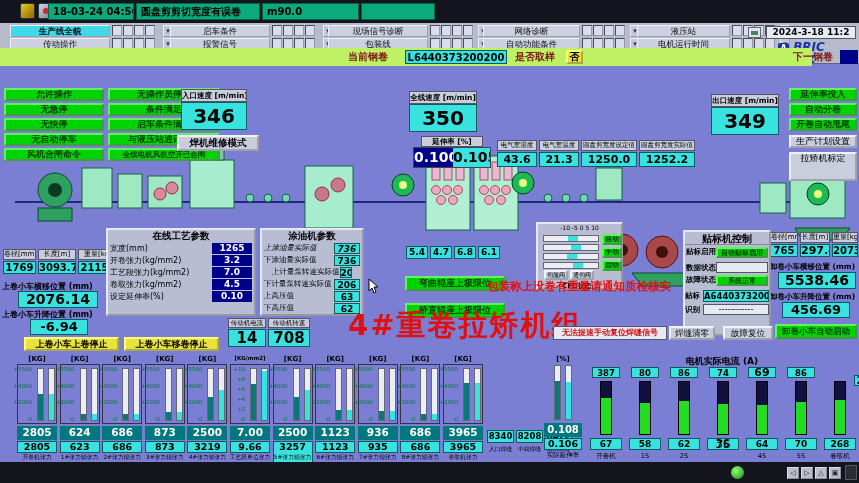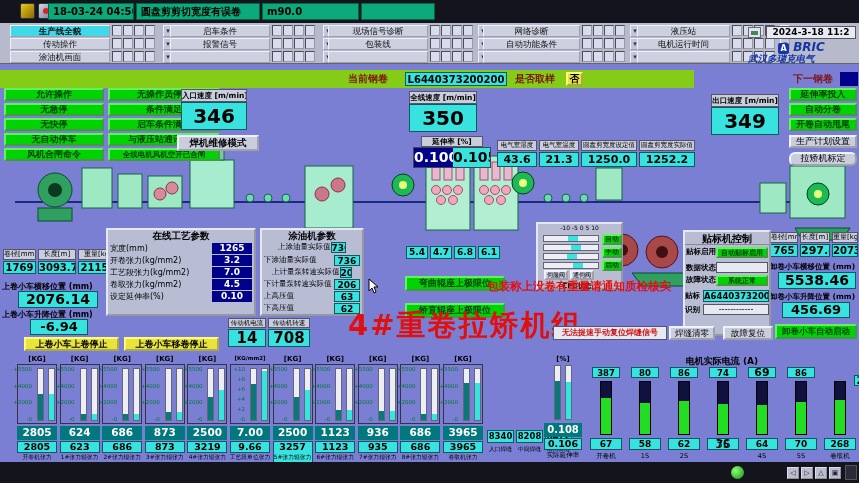--- a/index.html
+++ b/index.html
@@ -11,21 +11,21 @@
   #header { position:absolute; left:0; top:0; width:859px; height:23px; background:#14141f; z-index:6; }
   .hgreen { position:absolute; top:3px; height:17px; background:#0caa7a; border:1px solid #064; color:#000; font-size:10px; font-weight:bold; line-height:15px; padding:0 4px; overflow:hidden; white-space:nowrap; }
   .hicon { position:absolute; top:3px; width:15px; height:16px; border:1px solid #333; border-radius:2px; }
   
   #menu { position:absolute; left:0; top:23px; width:859px; height:41px; background:#b7bacb; border-bottom:1px solid #666; z-index:6; }
   .mbtn { position:absolute; height:12px; background:#ccd0df; border:1px outset #eef; font-size:8.5px; line-height:10px; text-align:center; color:#111; overflow:hidden; white-space:nowrap; }
   .mcell { position:absolute; height:11px; width:10px; background:#d9dcec; border:1px inset #99a; }
   .mind { position:absolute; height:12px; width:10px; background:#c2c6da; border:1px outset #eef; font-size:7px; text-align:center; line-height:10px; color:#334; }
   .mactive { background:#3fd9ea !important; font-weight:bold; }
   
-  #coilbar { position:absolute; left:0; top:70px; width:694px; height:18px; background:#84cc16; z-index:6; }
+  #coilbar { position:absolute; left:0; top:48px; width:812px; height:18px; background:#bef264; z-index:6; }
   .cb-lb { position:absolute; top:2px; font-size:10px; font-weight:bold; color:#7c1616; white-space:nowrap; }
   
   .cyan { background:#38e2de; border:1px solid #0e5a5e; color:#000; text-align:center; font-weight:bold; overflow:hidden; white-space:nowrap; }
   .navy { background:#000089; color:#fff; text-align:center; font-weight:bold; overflow:hidden; white-space:nowrap; }
   .teal { background:#00787d; color:#fff; text-align:center; font-weight:bold; overflow:hidden; white-space:nowrap; }
   .gbtn { background:#00d400; border:2px outset #66ef66; color:#043f0c; text-align:center; font-weight:bold; overflow:hidden; white-space:nowrap; cursor:default; }
   .greybtn { background:#c9cddc; border:2px outset #eef2ff; color:#000; text-align:center; overflow:hidden; white-space:nowrap; }
   .ybtn { background:#e8e43a; border:2px outset #fff980; color:#000; text-align:center; font-weight:bold; overflow:hidden; white-space:nowrap; }
   .lblbox { background:#c9cddc; border:1px solid #556; color:#000; text-align:center; overflow:hidden; white-space:nowrap; }
   .plainlbl { color:#000; font-weight:bold; overflow:hidden; white-space:nowrap; }
@@ -257,21 +257,21 @@
   </div>
 
   <div class="abs lblbox" style="left:711px; top:94px; width:68px; height:13px; font-size:7.5px; line-height:11px; font-weight:bold; z-index:3;">出口速度 [m/min]</div>
   <div class="abs cyan" style="left:711px; top:107px; width:68px; height:28px; font-size:20px; line-height:26px; z-index:3;">349</div>
 
   <div id="right-buttons">
       <div class="gbtn abs" style="left: 789px; top: 88px; width: 68px; height: 13px; font-size: 9px; line-height: 9px; z-index: 3;">延伸率投入</div>
       <div class="gbtn abs" style="left: 789px; top: 103px; width: 68px; height: 13px; font-size: 9px; line-height: 9px; z-index: 3;">自动分卷</div>
       <div class="gbtn abs" style="left: 789px; top: 118px; width: 68px; height: 13px; font-size: 9px; line-height: 9px; z-index: 3;">开卷自动甩尾</div>
       <div class="greybtn abs" style="left: 789px; top: 135px; width: 68px; height: 13px; font-size: 9px; line-height: 9px; z-index: 3;">生产计划设置</div>
-      <div class="greybtn abs" style="left: 789px; top: 152px; width: 68px; height: 14px; font-size: 9px; line-height: 9px; z-index: 3; border-radius: 6px;">拉矫机标定</div>
+      <div class="greybtn abs" style="left: 789px; top: 152px; width: 68px; height: 29px; font-size: 9px; line-height: 9px; z-index: 3;">拉矫机标定</div>
     </div>
   <div id="env-row">
       <div class="lblbox abs" style="left: 497px; top: 140px; width: 40px; height: 11px; font-size: 6.5px; line-height: 9px; z-index: 3;">电气室湿度</div>
       <div class="cyan abs" style="left: 497px; top: 152px; width: 40px; height: 15px; font-size: 11px; line-height: 13px; z-index: 3;">43.6</div>
       <div class="lblbox abs" style="left: 539px; top: 140px; width: 40px; height: 11px; font-size: 6.5px; line-height: 9px; z-index: 3;">电气室温度</div>
       <div class="cyan abs" style="left: 539px; top: 152px; width: 40px; height: 15px; font-size: 11px; line-height: 13px; z-index: 3;">21.3</div>
       <div class="lblbox abs" style="left: 581px; top: 140px; width: 56px; height: 11px; font-size: 6.5px; line-height: 9px; z-index: 3;">圆盘剪宽度设定值</div>
       <div class="cyan abs" style="left: 581px; top: 152px; width: 56px; height: 15px; font-size: 11px; line-height: 13px; z-index: 3;">1250.0</div>
       <div class="lblbox abs" style="left: 639px; top: 140px; width: 56px; height: 11px; font-size: 6.5px; line-height: 9px; z-index: 3;">圆盘剪宽度实际值</div>
       <div class="cyan abs" style="left: 639px; top: 152px; width: 56px; height: 15px; font-size: 11px; line-height: 13px; z-index: 3;">1252.2</div>
@@ -321,21 +321,21 @@
         </div>
         <div style="display: flex; justify-content: space-between; align-items: center; height: 12px; padding: 0px 2px;">
           <div style="font-size: 8px; color: rgb(0, 0, 0); white-space: nowrap;">设定延伸率(%)</div>
           <div class="navy" style="width: 40px; height: 11px; font-size: 9px; line-height: 10px;">0.10</div>
         </div>
       </div>
   </div>
   <div class="abs panel" style="left:260px; top:228px; width:104px; height:88px; z-index:3;">
     <div style="text-align:center; font-size:9.5px; font-weight:bold; color:#000; height:12px;">涂油机参数</div>
     <div id="oil-rows">
-        <div style="display: flex; justify-content: space-between; align-items: flex-start; height: 12px; padding: 0px 16px;">
+        <div style="display: flex; justify-content: space-between; align-items: center; height: 12px; padding: 0px 2px; font-style: italic;">
           <div style="font-size: 7.5px; color: rgb(0, 0, 0); white-space: nowrap;">上涂油量实际值</div>
           <div class="cyan" style="width: 26px; height: 11px; font-size: 9px; line-height: 10px;">736</div>
         </div>
         <div style="display: flex; justify-content: space-between; align-items: center; height: 12px; padding: 0px 2px;">
           <div style="font-size: 7.5px; color: rgb(0, 0, 0); white-space: nowrap;">下涂油量实际值</div>
           <div class="cyan" style="width: 26px; height: 11px; font-size: 9px; line-height: 10px;">736</div>
         </div>
         <div style="display: flex; justify-content: space-between; align-items: center; height: 12px; padding: 0px 10px;">
           <div style="font-size: 7.5px; color: rgb(0, 0, 0); white-space: nowrap;">上计量泵转速实际值</div>
           <div class="cyan" style="width: 26px; height: 11px; font-size: 9px; line-height: 10px;">202</div>

